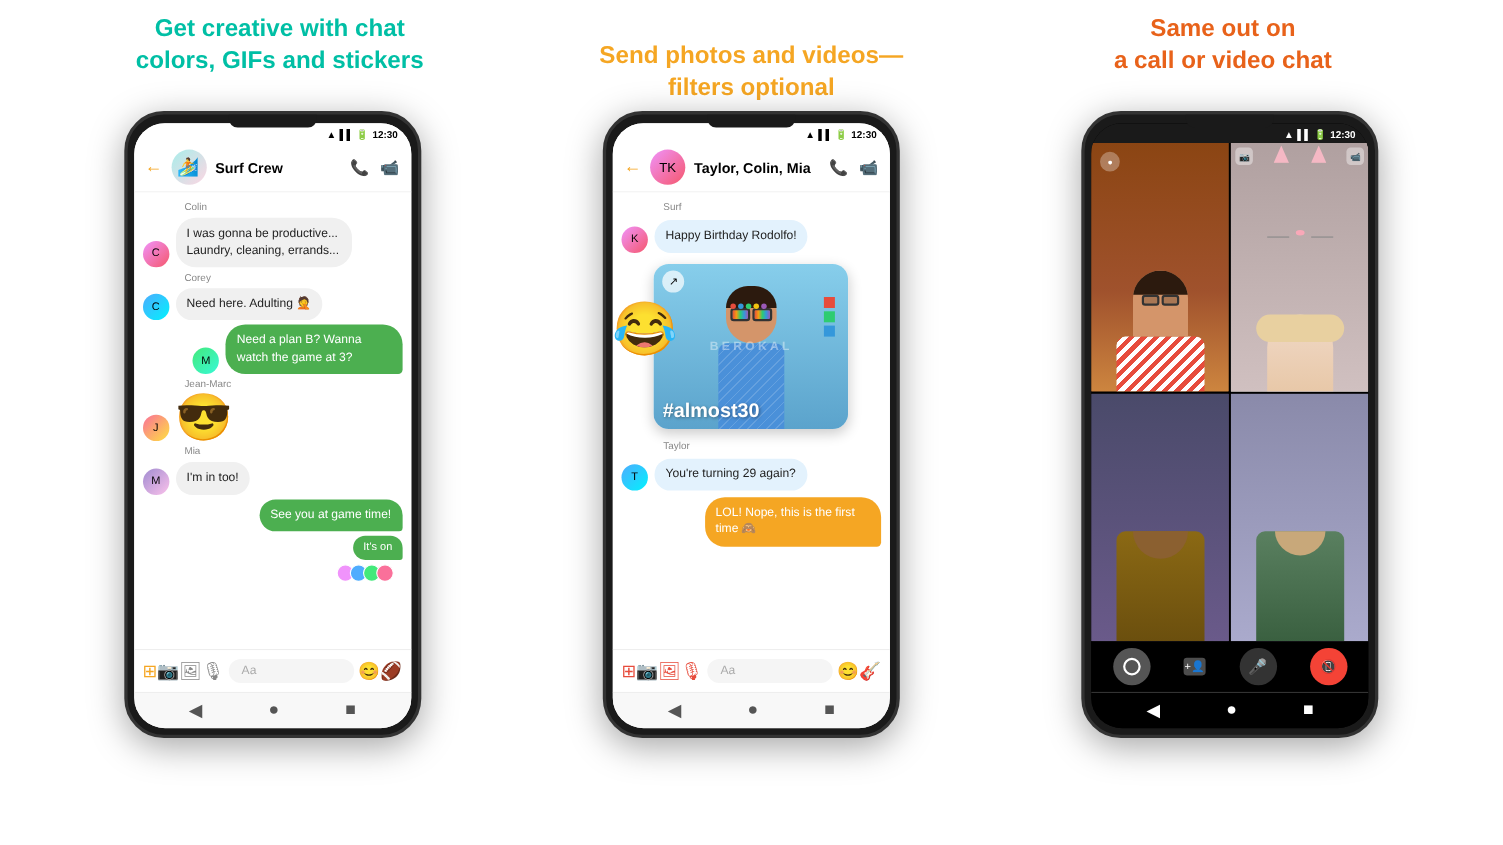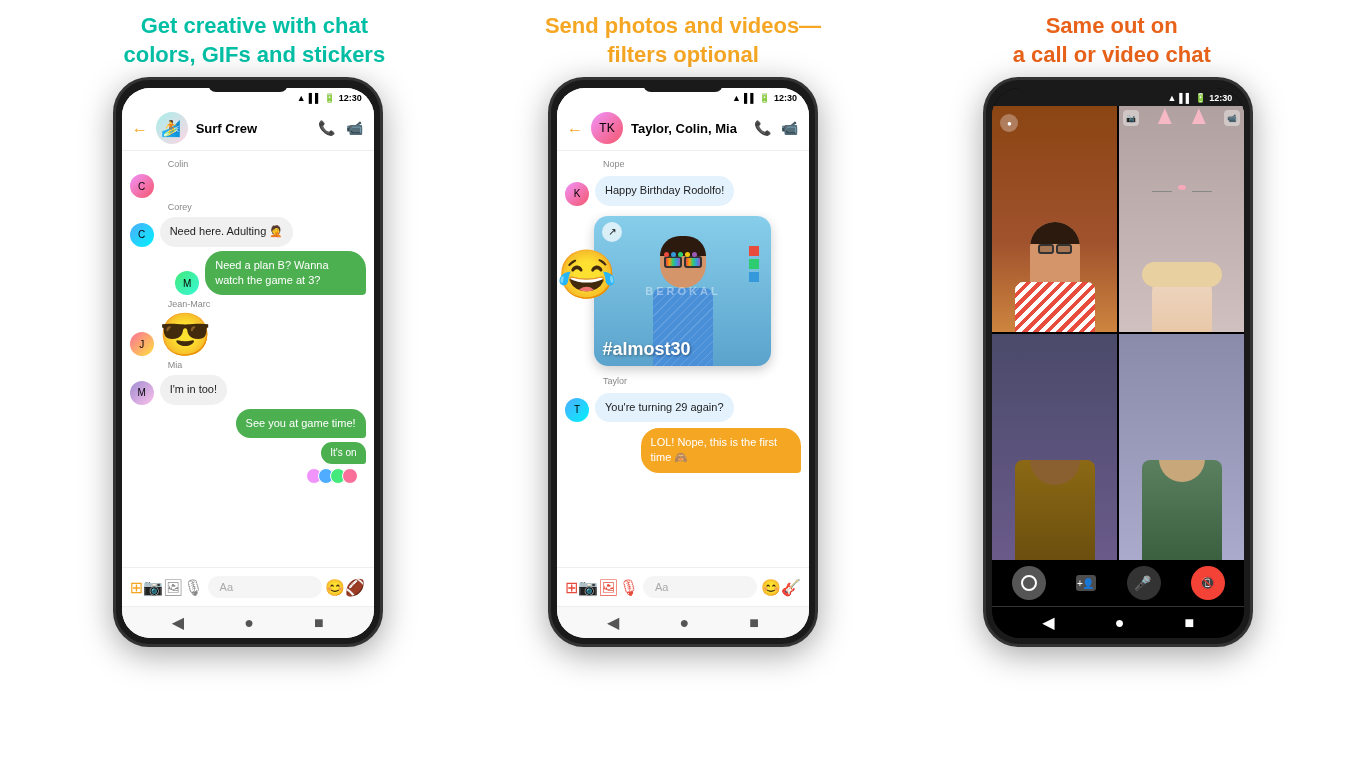--- a/index.html
+++ b/index.html
@@ -26,21 +26,21 @@
       flex: 1;
     }
 
     .header-item h2 {
       font-size: 22px;
       font-weight: 600;
       line-height: 1.3;
     }
 
     .h1-color { color: #00bfa5; }
-    .h2-color { color: #f5a623; }
+    .h2-color { color: #f5a623; margin-top: 24px; }
     .h3-color { color: #e8621a; }
 
     .phones-row {
       display: flex;
       width: 100%;
       justify-content: space-around;
       align-items: flex-start;
       padding: 0 30px;
       flex: 1;
     }
@@ -385,20 +385,21 @@
           <div class="chat-actions">
             <span class="chat-icon-phone">📞</span>
             <span class="chat-icon-video">📹</span>
           </div>
         </div>
 
         <div class="chat-messages">
           <div class="msg-sender-label">Colin</div>
           <div class="msg-row">
             <div class="msg-avatar" style="background:linear-gradient(135deg,#f093fb,#f5576c);">C</div>
+            <div class="msg-bubble">I was gonna be productive... Laundry, cleaning, errands...</div>
           </div>
           <div class="msg-sender-label">Corey</div>
           <div class="msg-row">
             <div class="msg-avatar" style="background:linear-gradient(135deg,#4facfe,#00f2fe);">C</div>
             <div class="msg-bubble">Need here. Adulting 🤦</div>
           </div>
           <div class="msg-row right">
             <div class="msg-bubble green">Need a plan B? Wanna watch the game at 3?</div>
             <div class="msg-avatar" style="background:linear-gradient(135deg,#43e97b,#38f9d7);">M</div>
           </div>
@@ -466,21 +467,21 @@
           <span class="chat-header-back">←</span>
           <div class="chat-avatar" style="background:linear-gradient(135deg,#f093fb,#f5576c);font-size:12px;">TK</div>
           <span class="chat-name">Taylor, Colin, Mia</span>
           <div class="chat-actions">
             <span class="chat-icon-phone">📞</span>
             <span class="chat-icon-video">📹</span>
           </div>
         </div>
 
         <div class="chat-messages" style="gap:6px;">
-          <div class="msg-sender-label">Nope</div>
+          <div class="msg-sender-label">Surf</div>
           <div class="msg-row">
             <div class="msg-avatar" style="background:linear-gradient(135deg,#f093fb,#f5576c);">K</div>
             <div class="msg-bubble" style="background:#e3f2fd;">Happy Birthday Rodolfo!</div>
           </div>
 
           <div style="position:relative;width:100%;display:flex;justify-content:center;margin:4px 0;">
 
             <div style="position:absolute;left:-8px;top:30px;z-index:10;font-size:48px;">😂</div>
 
             <div style="width:75%;border-radius:14px;overflow:hidden;position:relative;box-shadow:0 4px 12px rgba(0,0,0,0.2);">

